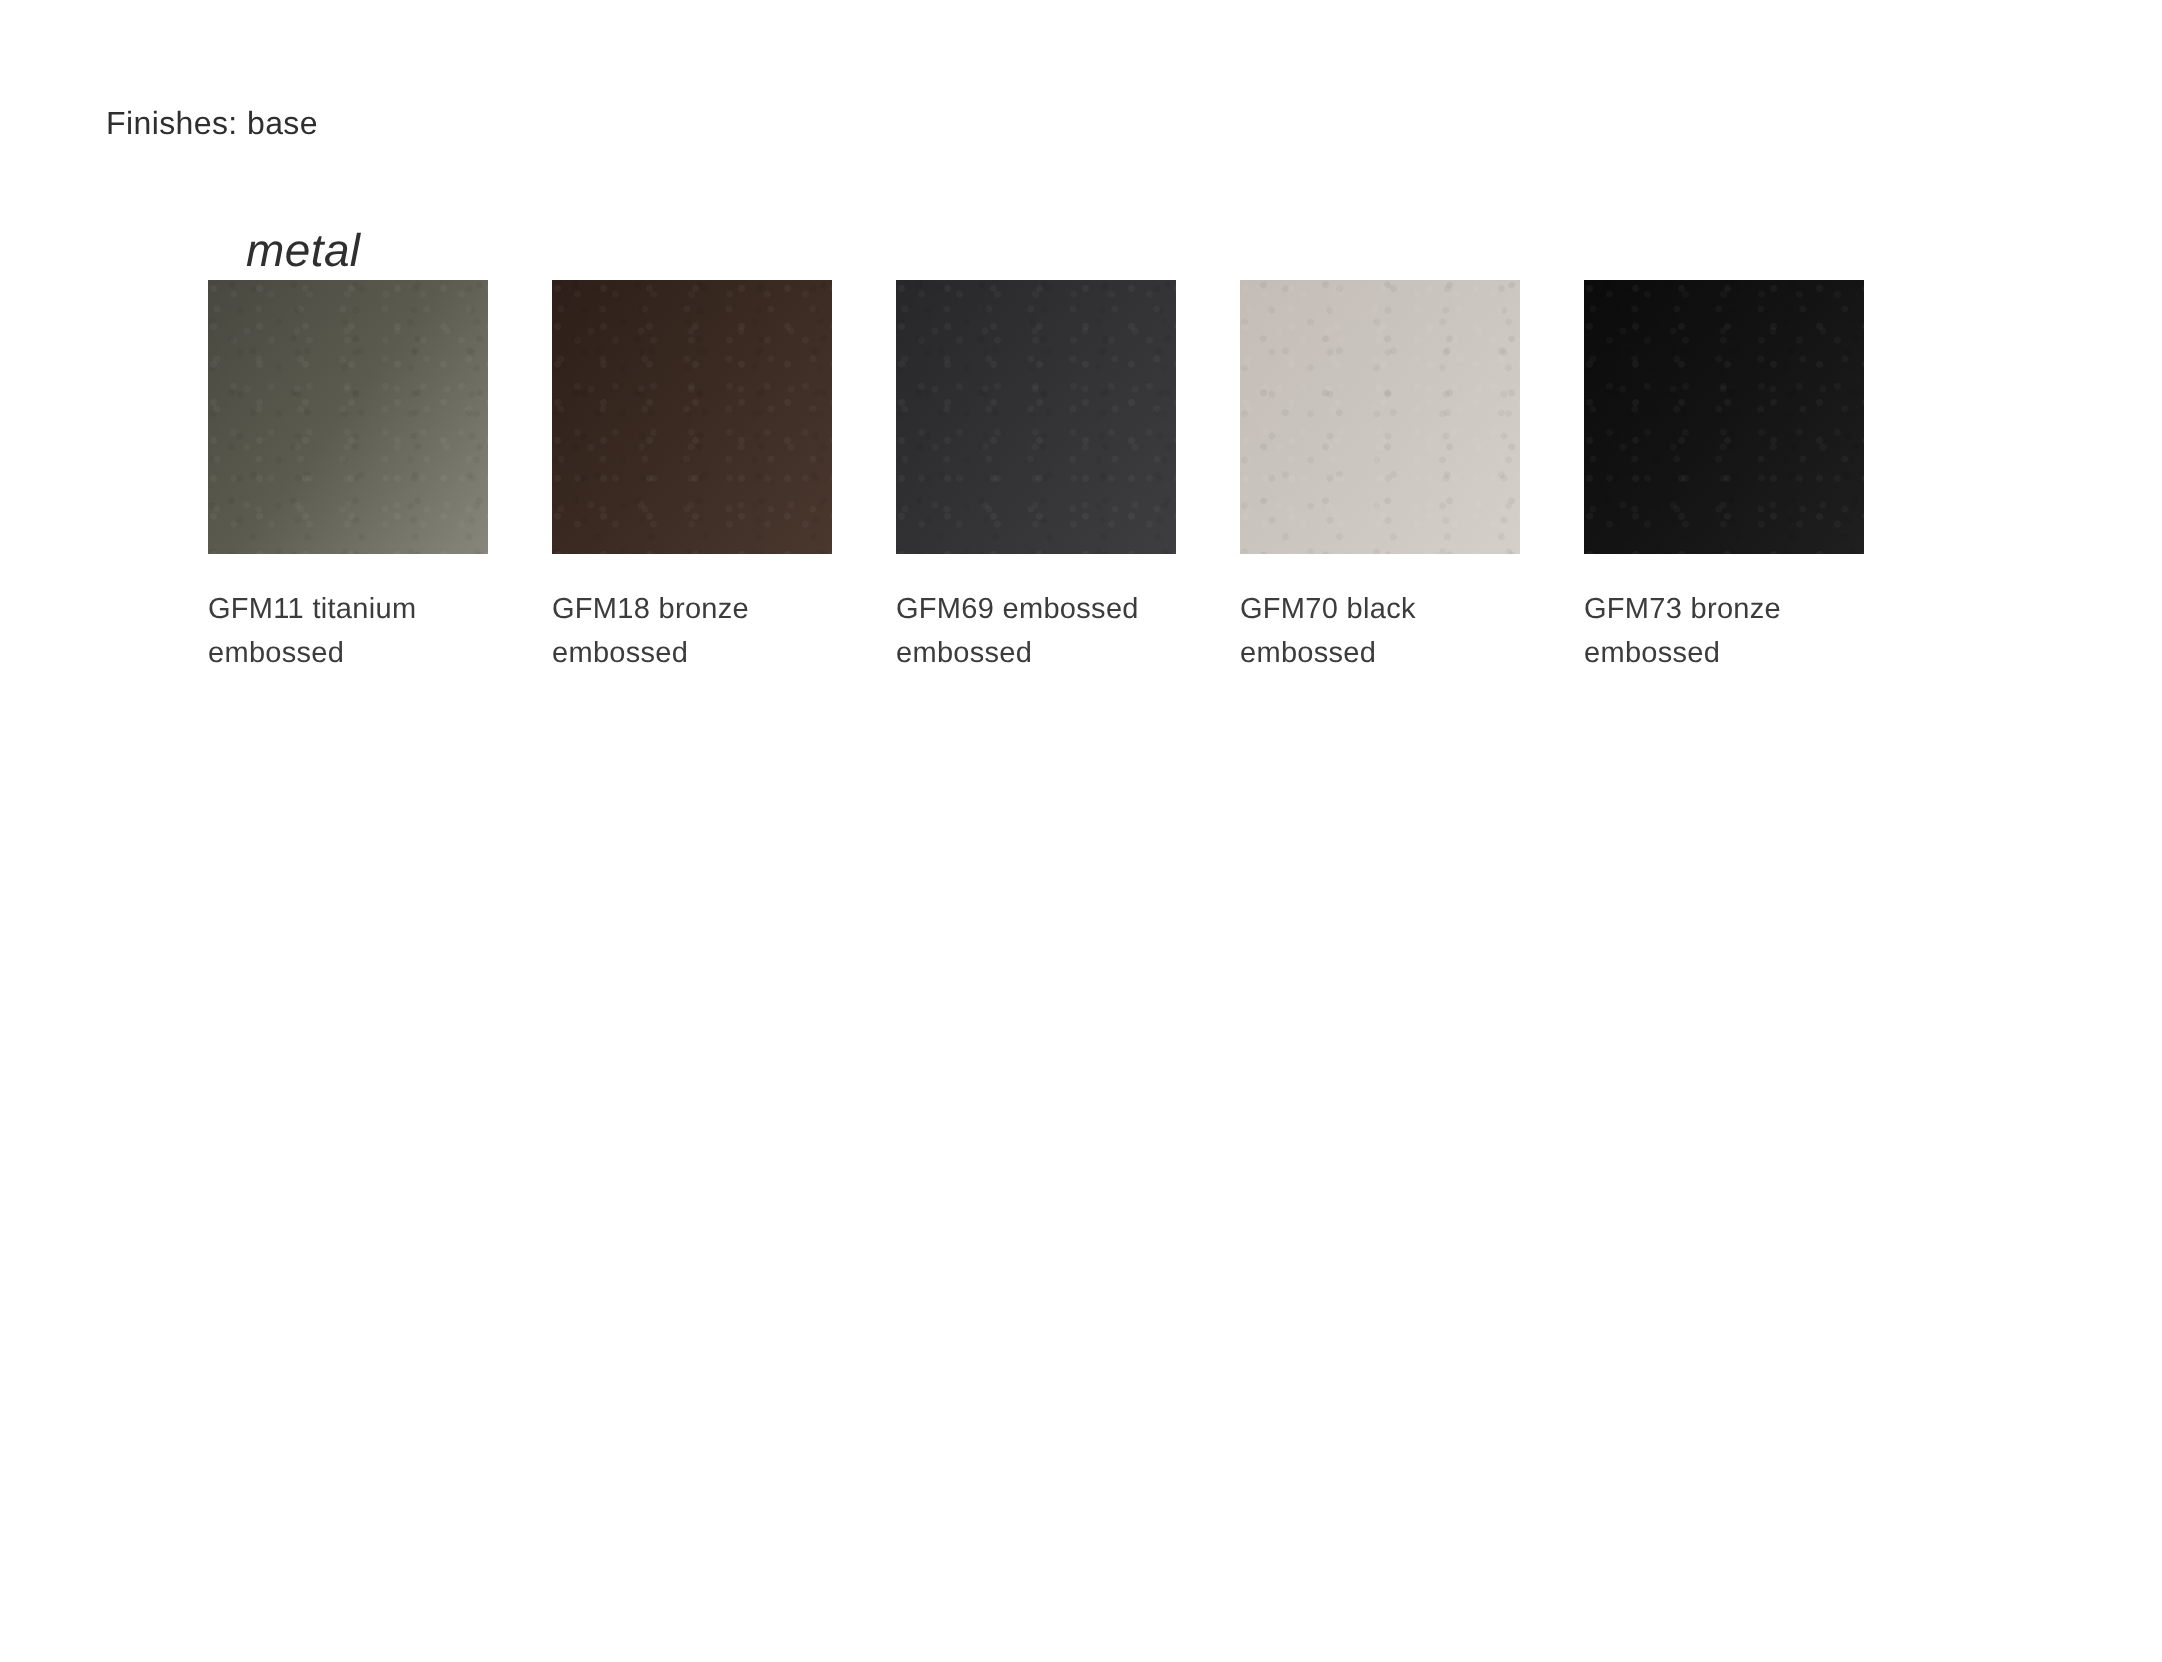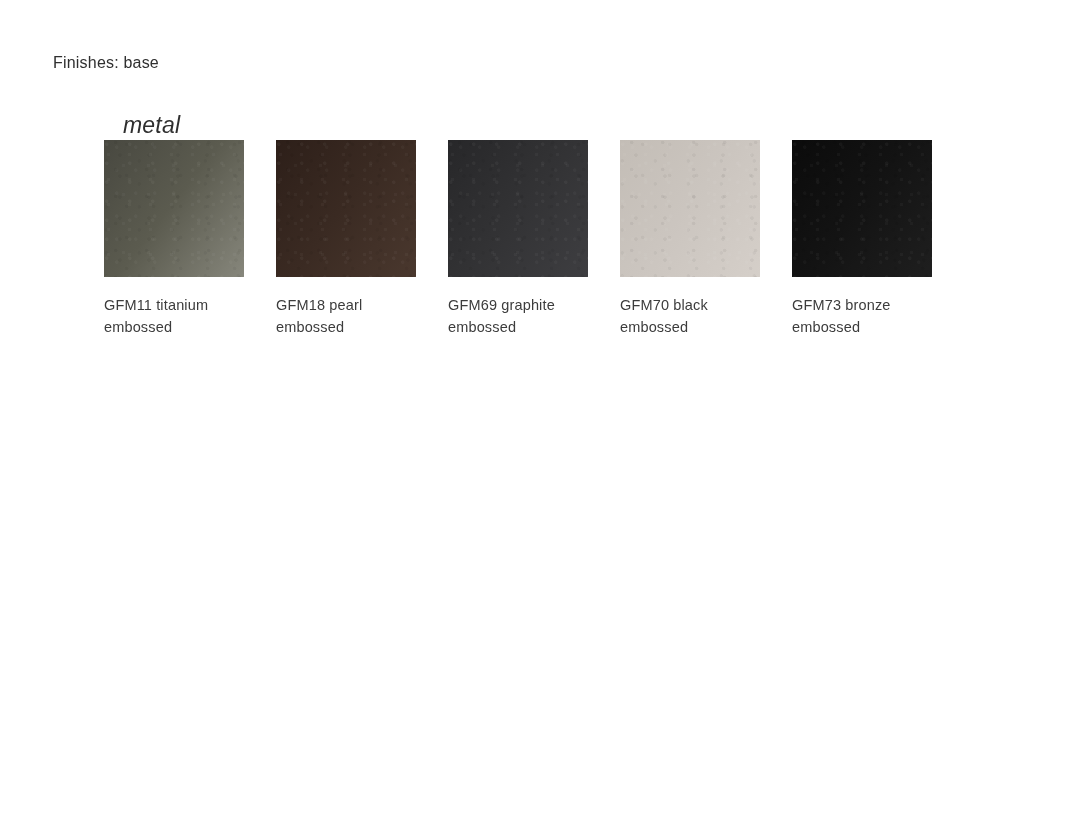--- a/index.html
+++ b/index.html
@@ -104,31 +104,31 @@
       <span class="l1">GFM11 titanium</span>
       <span class="l2">embossed</span>
     </div>
   </div>
 
   <div class="swatch-cell">
     <div class="swatch-chip" style="background: linear-gradient(128deg, rgb(45, 31, 25) 0%, rgb(58, 42, 34) 48%, rgb(74, 56, 46) 100%);">
       <div class="tex"></div>
     </div>
     <div class="swatch-label">
-      <span class="l1">GFM18 pearl</span>
+      <span class="l1">GFM18 bronze</span>
       <span class="l2">embossed</span>
     </div>
   </div>
 
   <div class="swatch-cell">
     <div class="swatch-chip" style="background: linear-gradient(128deg, rgb(39, 39, 41) 0%, rgb(50, 50, 52) 48%, rgb(62, 62, 65) 100%);">
       <div class="tex"></div>
     </div>
     <div class="swatch-label">
-      <span class="l1">GFM69 graphite</span>
+      <span class="l1">GFM69 embossed</span>
       <span class="l2">embossed</span>
     </div>
   </div>
 
   <div class="swatch-cell">
     <div class="swatch-chip" style="background: linear-gradient(128deg, rgb(195, 189, 182) 0%, rgb(203, 197, 191) 48%, rgb(213, 207, 201) 100%);">
       <div class="tex"></div>
     </div>
     <div class="swatch-label">
       <span class="l1">GFM70 black</span>

